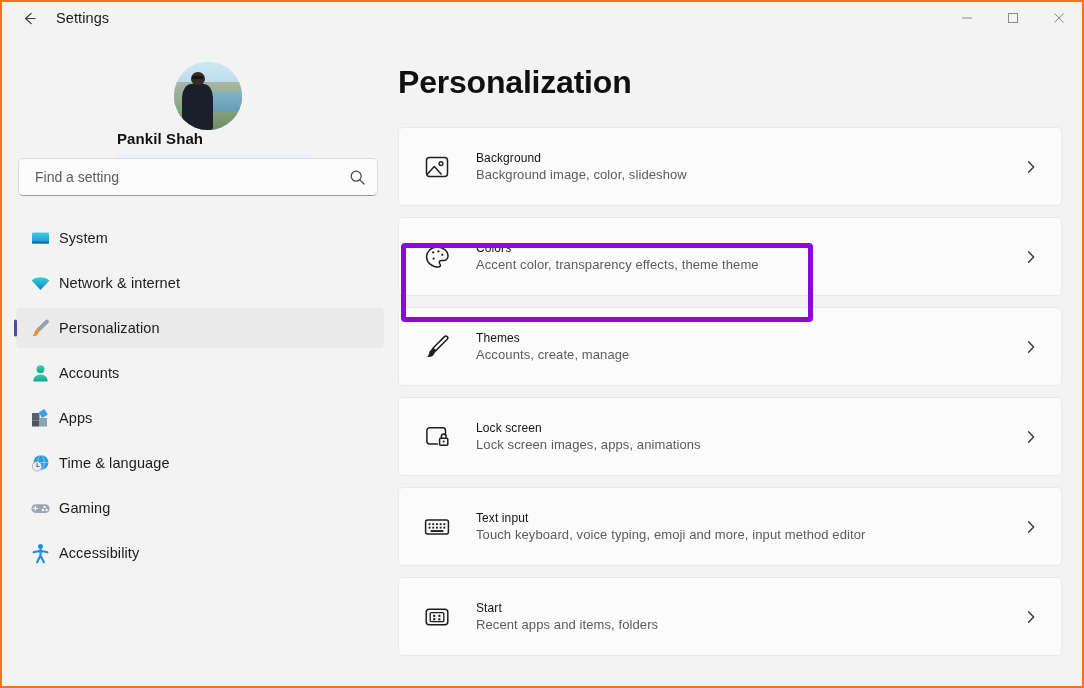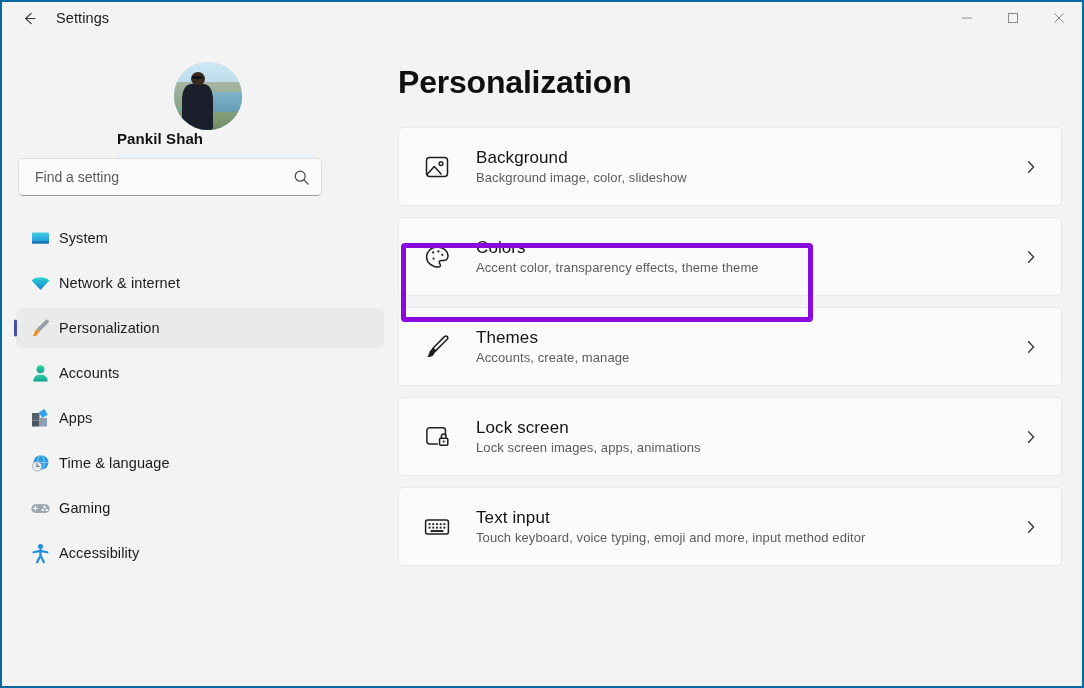--- a/index.html
+++ b/index.html
@@ -9,21 +9,21 @@
     height: 688px;
     overflow: hidden;
     font-family: "Liberation Sans", sans-serif;
   }
 
   #window {
     position: relative;
     width: 1084px;
     height: 688px;
     background: #a3a3a3;
-    border: 2px solid #0369a1;
+    border: 2px solid #f97316;
     overflow: hidden;
   }
 
   
   #titlebar {
     position: absolute;
     top: 0; left: 0;
     width: 1080px;
     height: 32px;
     display: flex;
@@ -105,21 +105,21 @@
     width: 196px;
     height: 26px;
     background: #E9F1FA;
     border-radius: 2px;
   }
 
   
   #search-box {
     position: relative;
     margin: 24px 0 0 16px;
-    width: 304px;
+    width: 360px;
     height: 38px;
     background: #FBFBFB;
     border: 1px solid #DCDCDC;
     border-bottom: 1px solid #9A9A9A;
     border-radius: 5px;
     display: flex;
     align-items: center;
   }
   #search-input {
     flex: 1;
@@ -197,21 +197,21 @@
     align-items: center;
   }
   .card-icon {
     width: 36px; height: 36px;
     margin-left: 20px;
     flex: none;
     display: flex; align-items: center; justify-content: center;
   }
   .card-text { margin-left: 21px; }
   .card-title {
-    font-size: 17px;
+    font-size: 12px;
     color: #141414;
     letter-spacing: .1px;
   }
   .card-sub {
     margin-top: 2px;
     font-size: 13px;
     color: #5C5C5C;
     letter-spacing: .1px;
   }
   .card-chevron {
@@ -532,19 +532,42 @@
           <div class="card-title">Text input</div>
           <div class="card-sub">Touch keyboard, voice typing, emoji and more, input method editor</div>
         </div>
         <span class="card-chevron">
           <svg width="16" height="16" viewBox="0 0 16 16">
             <path d="M5.6 2.8 L10.6 8 L5.6 13.2" fill="none" stroke="#3a3a3a" stroke-width="1.4" stroke-linecap="round" stroke-linejoin="round"></path>
           </svg>
         </span>
       </div>
 
+      <div class="card">
+        <span class="card-icon">
+          <svg width="30" height="30" viewBox="0 0 30 30">
+            <rect x="4.2" y="7.2" width="21.6" height="15.6" rx="3" fill="none" stroke="#1f1f1f" stroke-width="1.5"></rect>
+            <rect x="8.2" y="10.6" width="13.6" height="9" rx="1" fill="none" stroke="#1f1f1f" stroke-width="1.3"></rect>
+            <g fill="#1f1f1f">
+              <rect x="11.1" y="12.8" width="2.1" height="2.1"></rect>
+              <rect x="16.3" y="12.8" width="2.1" height="2.1"></rect>
+              <rect x="11.1" y="16.2" width="2.1" height="2.1"></rect>
+              <rect x="16.3" y="16.2" width="2.1" height="2.1"></rect>
+            </g>
+          </svg>
+        </span>
+        <div class="card-text">
+          <div class="card-title">Start</div>
+          <div class="card-sub">Recent apps and items, folders</div>
+        </div>
+        <span class="card-chevron">
+          <svg width="16" height="16" viewBox="0 0 16 16">
+            <path d="M5.6 2.8 L10.6 8 L5.6 13.2" fill="none" stroke="#3a3a3a" stroke-width="1.4" stroke-linecap="round" stroke-linejoin="round"></path>
+          </svg>
+        </span>
+      </div>
 
     </div>
   </div>
 
   <div id="highlight-box"></div>
 
 </div>
 
 </body></html>

